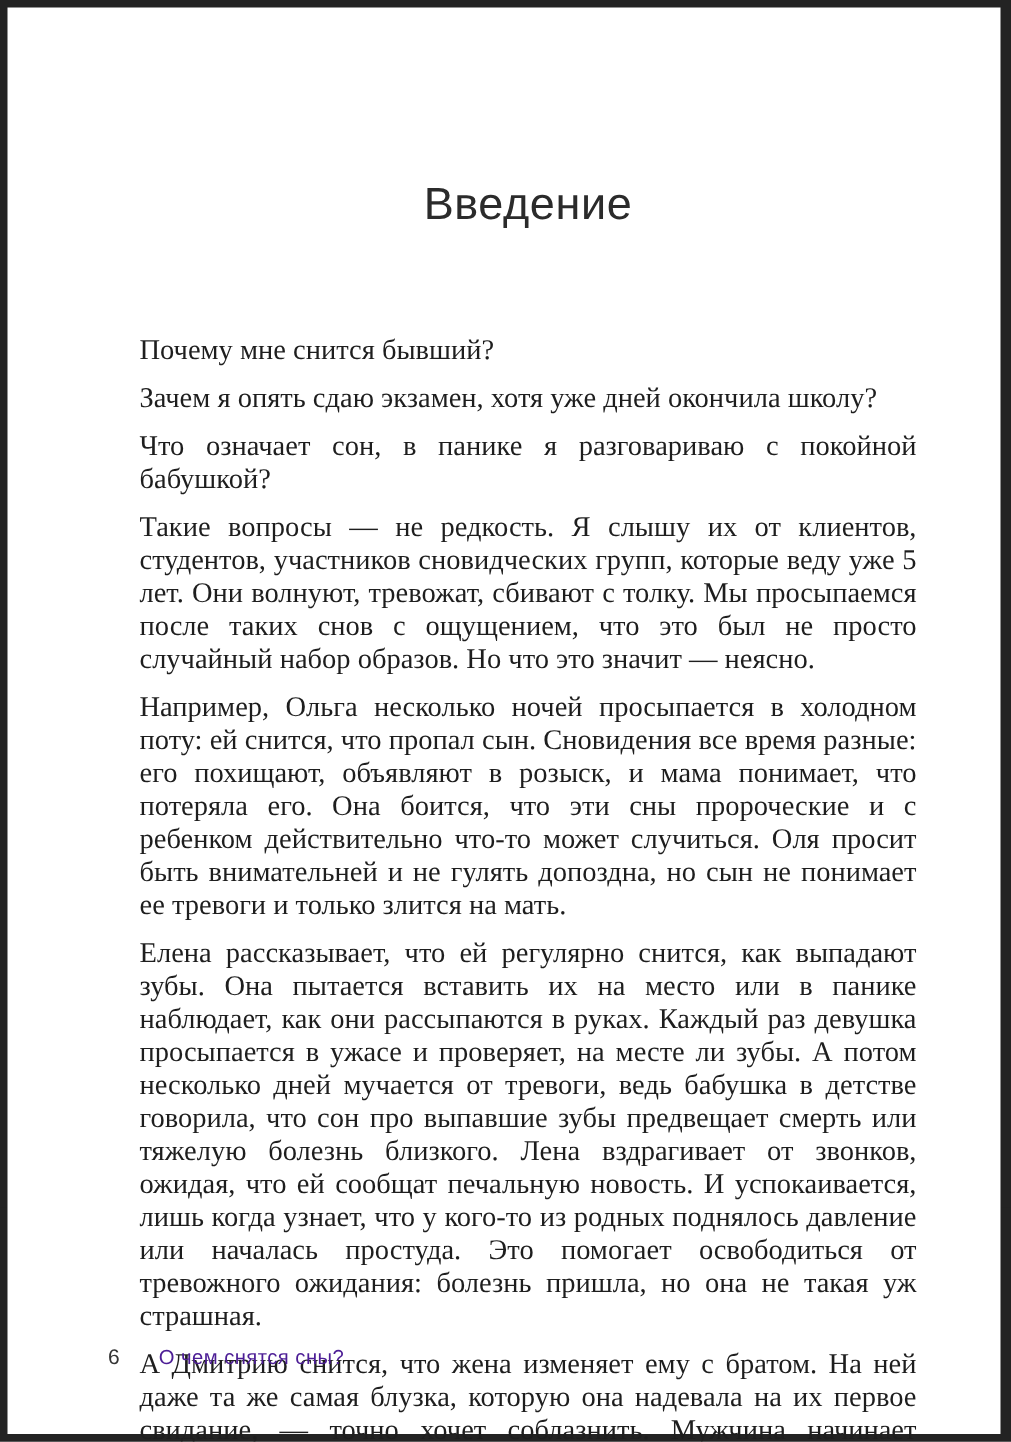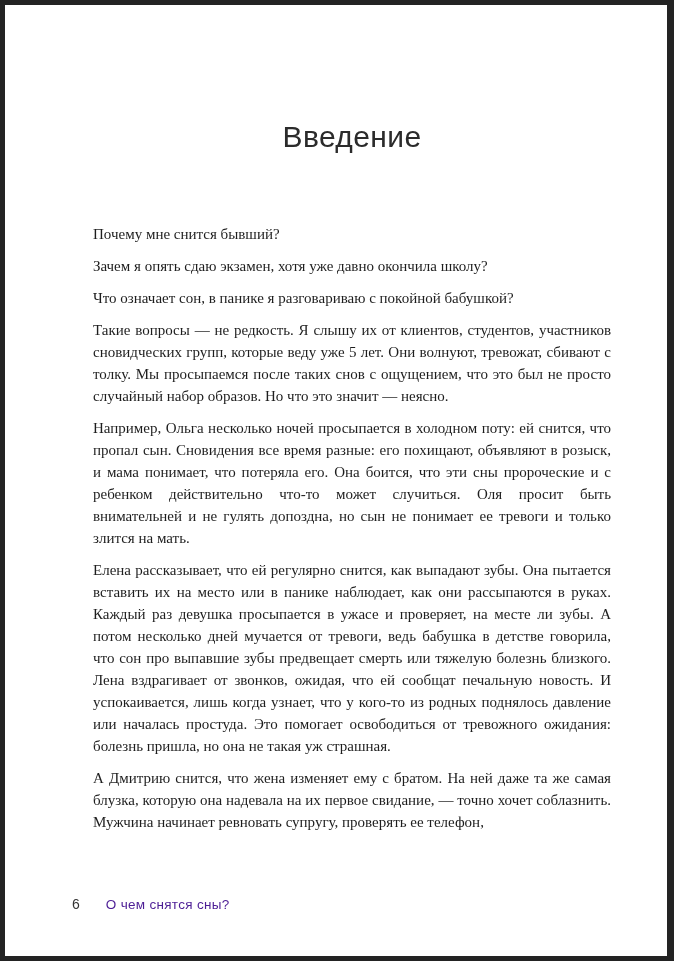--- a/index.html
+++ b/index.html
@@ -37,21 +37,21 @@
     font-family: "Liberation Sans", "DejaVu Sans", sans-serif;
     font-weight: 300;
     font-size: 30px;
     line-height: 40px;
     letter-spacing: 0.4px;
     color: #2b2b2b;
   }
   .body-text p {
     margin: 0 0 10px 0;
     font-family: "Liberation Serif", "DejaVu Serif", serif;
-    font-size: 15px;
+    font-size: 19px;
     line-height: 22px;
     text-align: justify;
     color: #1e1e1e;
     -webkit-hyphens: manual;
     hyphens: manual;
   }
   .footer {
     position: absolute;
     left: 67px;
     top: 891px;
@@ -72,21 +72,21 @@
 </style>
 </head>
 <body>
 
 <div class="viewport">
   <div class="page">
     <div class="text-col">
       <h1 class="chapter-title">Введение</h1>
       <div class="body-text">
         <p>Почему мне снится бывший?</p>
-        <p>Зачем я опять сдаю экзамен, хотя уже давно окончила школу?</p>
+        <p>Зачем я опять сдаю экзамен, хотя уже дней окончила школу?</p>
         <p>Что означает сон, в панике я разговариваю с покойной бабушкой?</p>
         <p>Такие вопросы — не редкость. Я слышу их от клиентов, студентов, участ­ников сновидческих групп, которые веду уже 5 лет. Они волнуют, тревожат, сбивают с толку. Мы просыпаемся после таких снов с ощущением, что это был не просто случайный набор образов. Но что это значит — неясно.</p>
         <p>Например, Ольга несколько ночей просыпается в холодном поту: ей снится, что пропал сын. Сновидения все время разные: его похищают, объявляют в розыск, и мама понимает, что потеряла его. Она боится, что эти сны проро­ческие и с ребенком действительно что-то может случиться. Оля просит быть внимательней и не гулять допоздна, но сын не понимает ее тревоги и только злится на мать.</p>
         <p>Елена рассказывает, что ей регулярно снится, как выпадают зубы. Она пыта­ется вставить их на место или в панике наблюдает, как они рассыпаются в руках. Каждый раз девушка просыпается в ужасе и проверяет, на месте ли зубы. А потом несколько дней мучается от тревоги, ведь бабушка в дет­стве говорила, что сон про выпавшие зубы предвещает смерть или тяжелую болезнь близкого. Лена вздрагивает от звонков, ожидая, что ей сообщат пе­чальную новость. И успокаивается, лишь когда узнает, что у кого-то из род­ных поднялось давление или началась простуда. Это помогает освободиться от тревожного ожидания: болезнь пришла, но она не такая уж страшная.</p>
         <p>А Дмитрию снится, что жена изменяет ему с братом. На ней даже та же самая блузка, которую она надевала на их первое свидание, — точно хочет соблазнить. Мужчина начинает ревновать супругу, проверять ее телефон,</p>
       </div>
     </div>
     <div class="footer">
       <span class="page-number">6</span>
       <span class="running-title">О чем снятся сны?</span>

